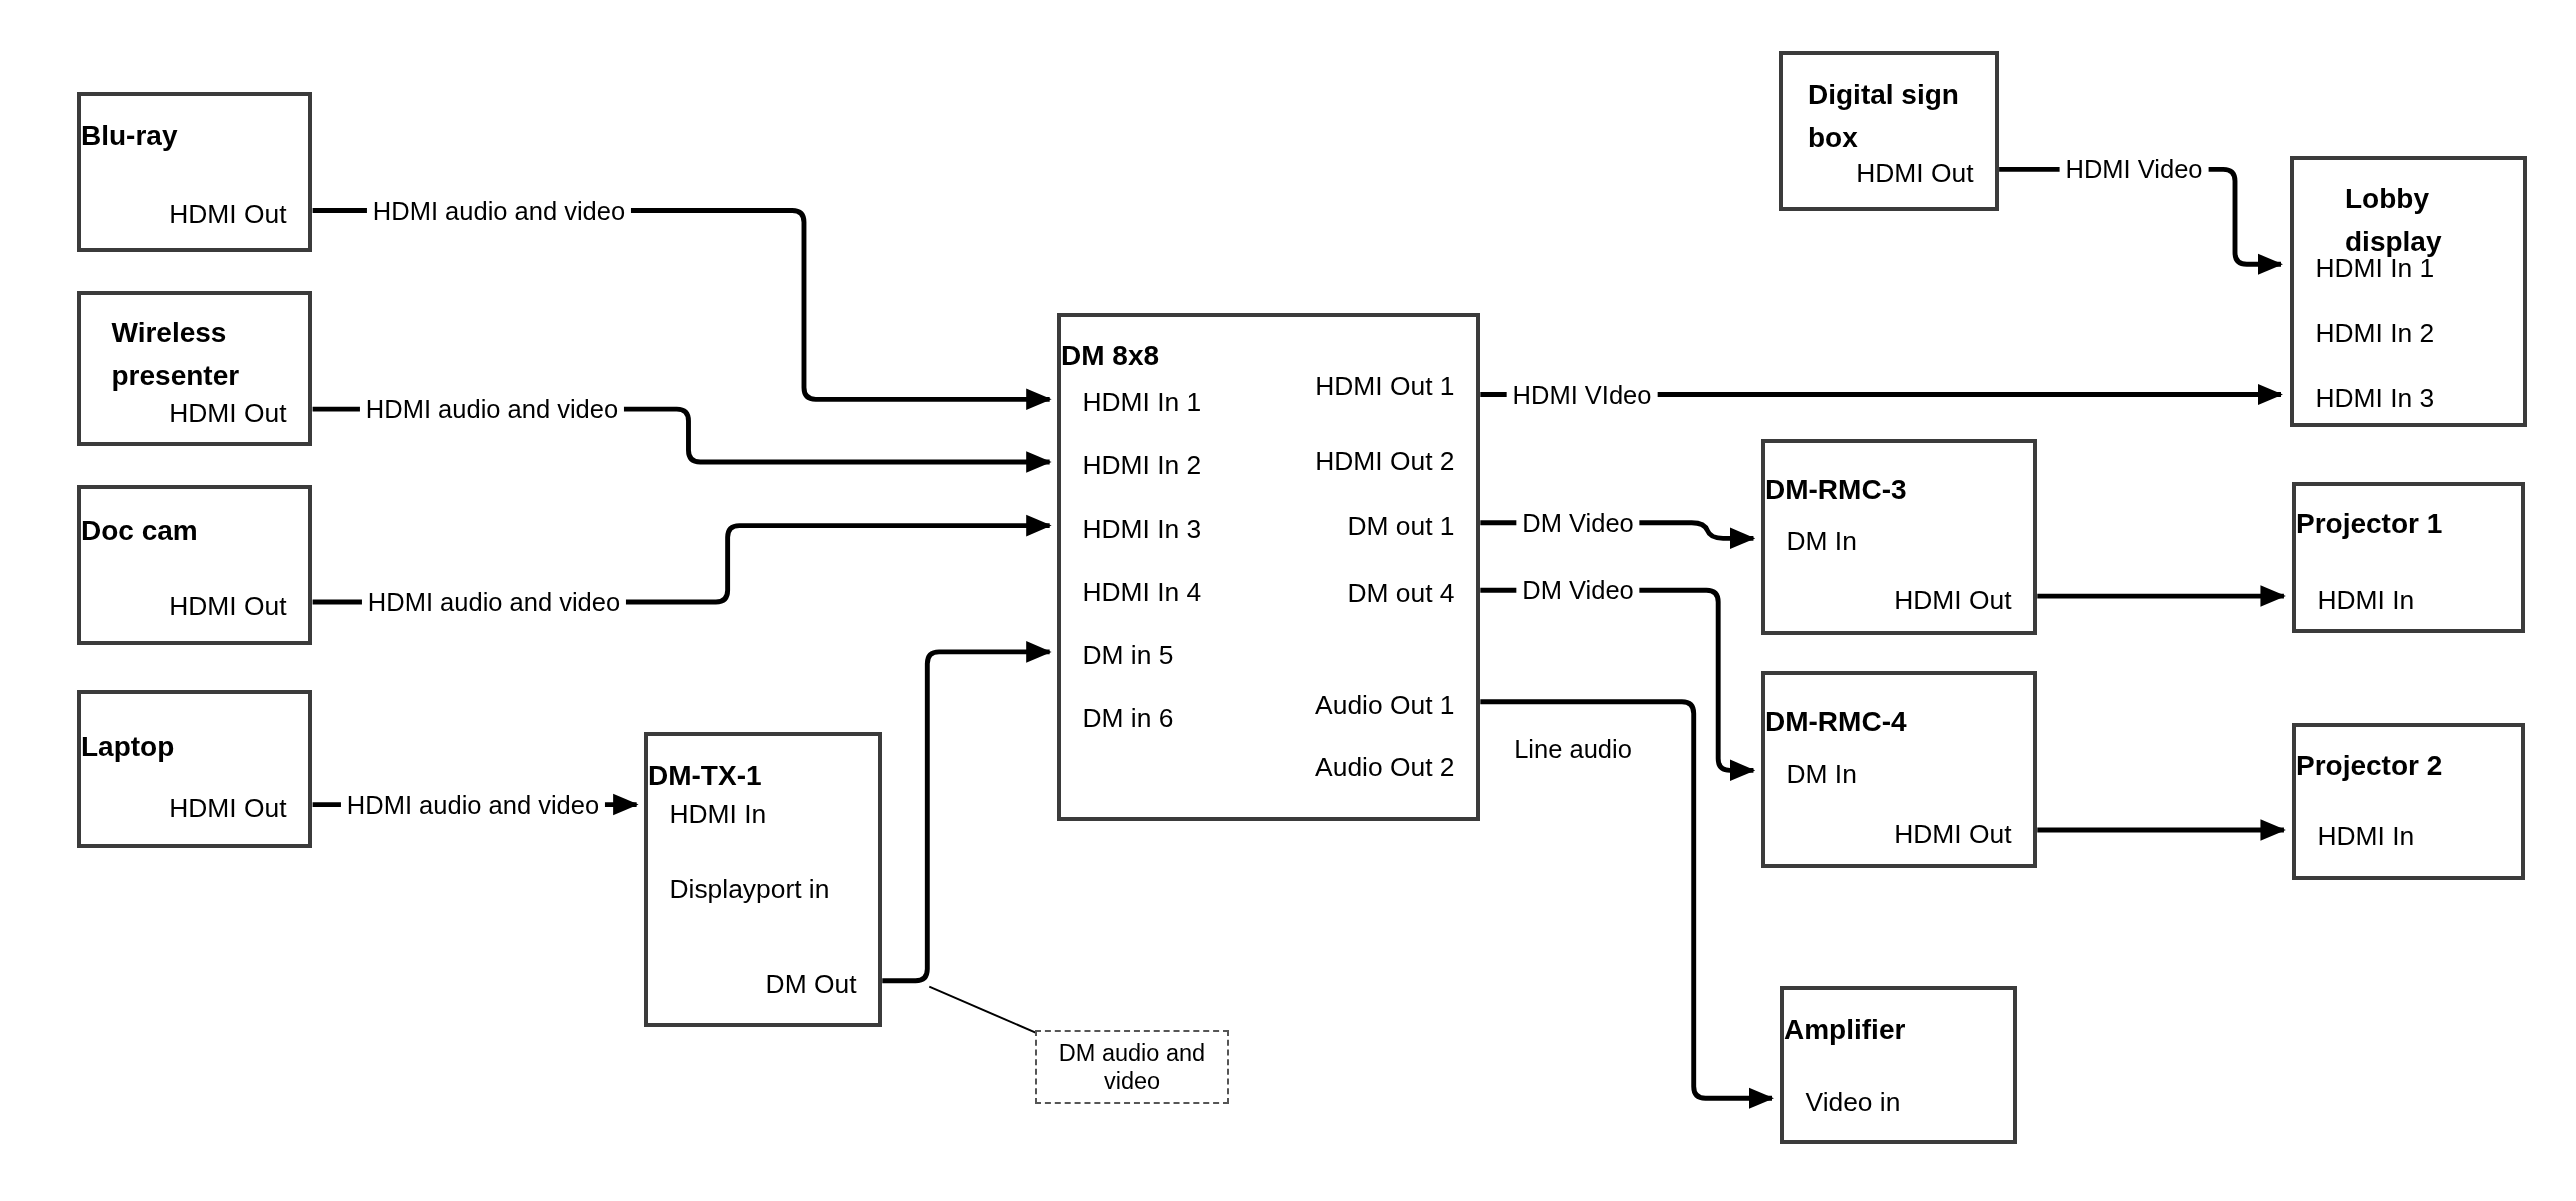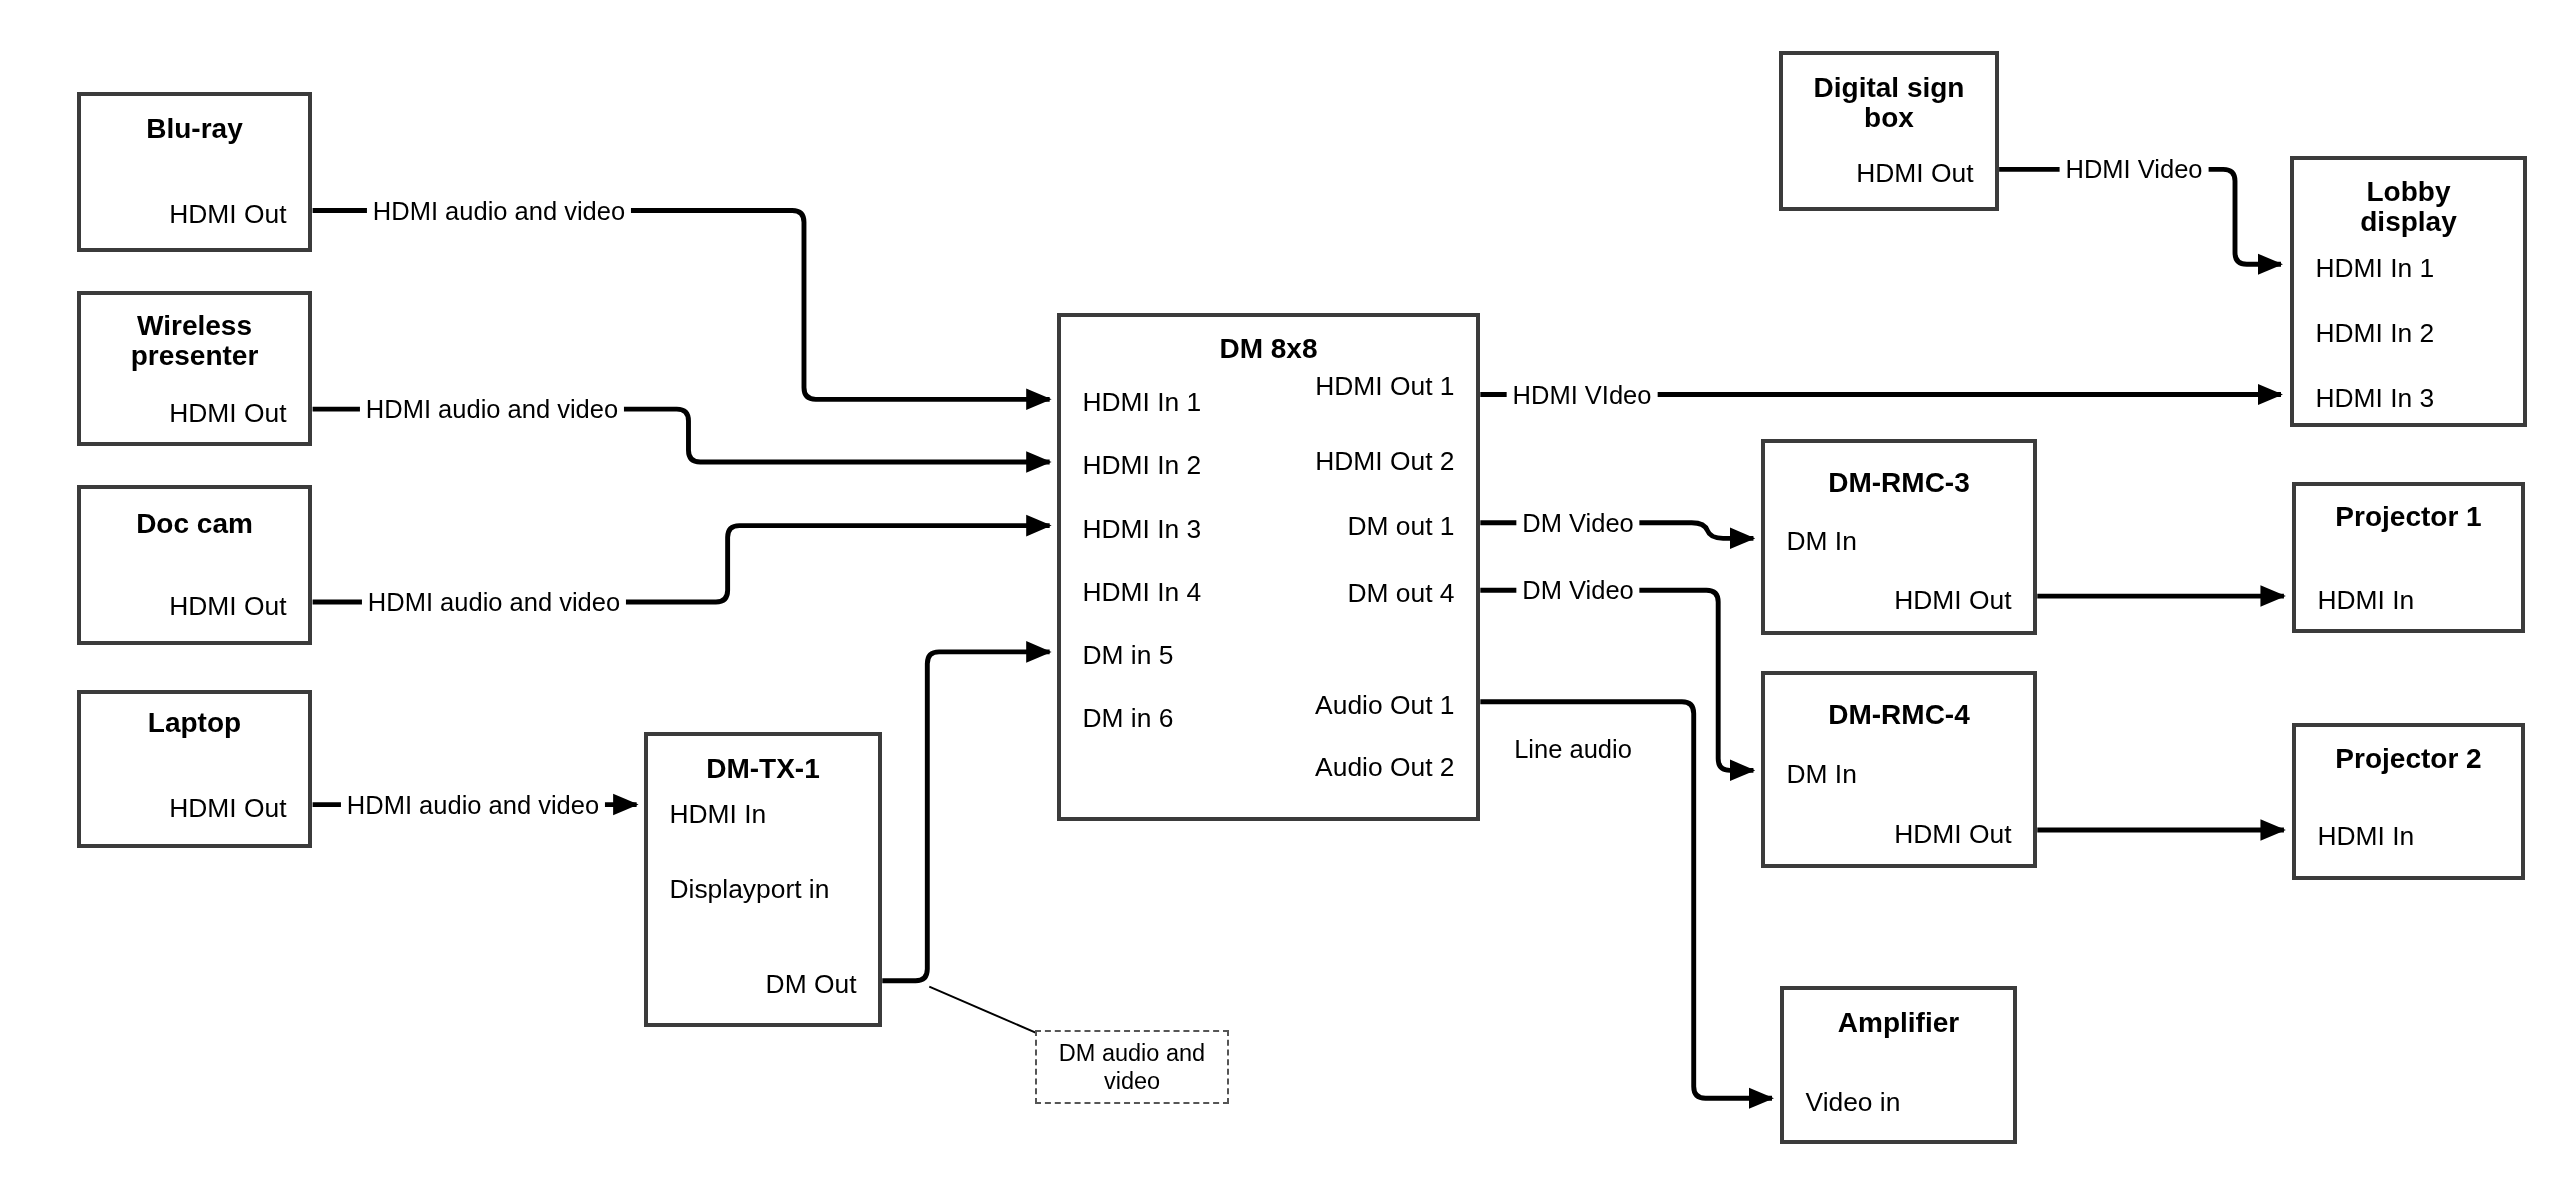--- a/index.html
+++ b/index.html
@@ -13,23 +13,22 @@
   }
   #wires{position:absolute;left:0;top:0;width:2576px;height:1201px;}
   .node{
     position:absolute;
     background:#ffffff;
     border:4.9px solid #3b3b3b;
     box-sizing:border-box;
   }
   .title{
     font-size:28px;
-    line-height:30px;
+    line-height:43px;
     font-weight:bold;
-    text-align:center;
   }
   .port{
     position:absolute;
     left:0;right:0;
     height:29px;
     line-height:29px;
     font-size:26.4px;
     white-space:nowrap;
   }
   .pl{text-align:left;padding-left:21.5px;}
@@ -93,21 +92,21 @@
     <div class="title" style="margin:15.7px auto 0;max-width:166px;">Wireless presenter</div>
     <div class="port pr" style="top:104px;">HDMI Out</div>
   </div>
 
   <div class="node" style="left:77px;top:485px;width:235px;height:160px;">
     <div class="title" style="margin-top:19.6px;">Doc cam</div>
     <div class="port pr" style="top:103px;">HDMI Out</div>
   </div>
 
   <div class="node" style="left:77px;top:690px;width:235px;height:158px;">
-    <div class="title" style="margin-top:14px;">Laptop</div>
+    <div class="title" style="margin-top:31px;">Laptop</div>
     <div class="port pr" style="top:100px;">HDMI Out</div>
   </div>
 
   <div class="node" style="left:644px;top:732px;width:238px;height:295px;">
     <div class="title" style="margin-top:17.6px;">DM-TX-1</div>
     <div class="port pl" style="top:64px;">HDMI In</div>
     <div class="port pl" style="top:139px;">Displayport in</div>
     <div class="port pr" style="top:234px;">DM Out</div>
   </div>
 

